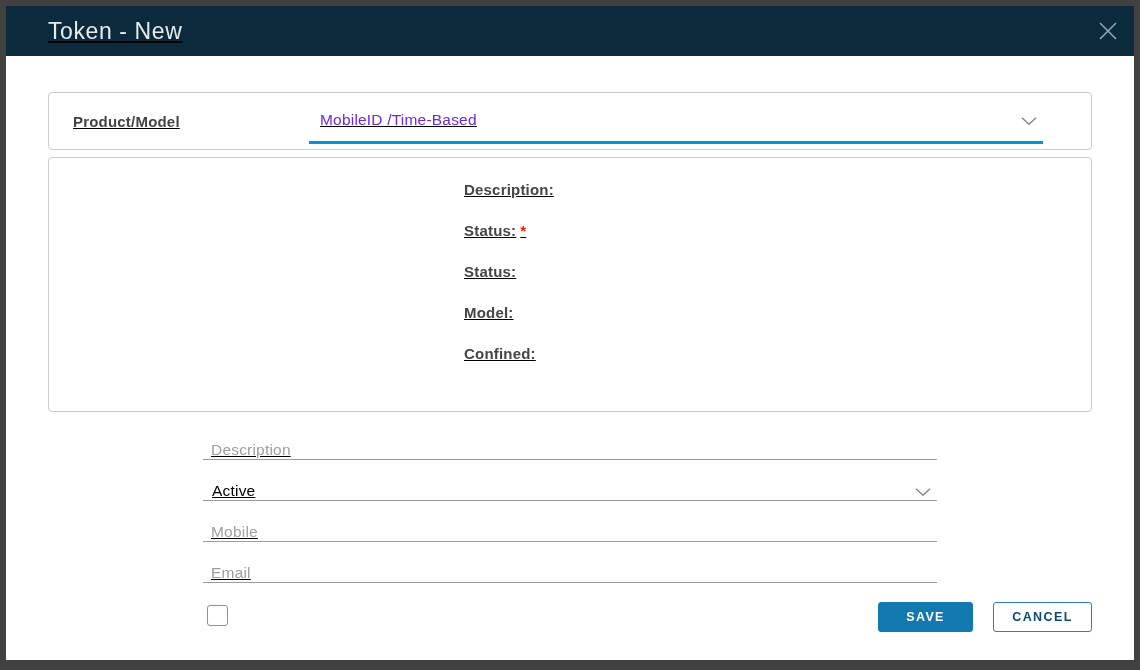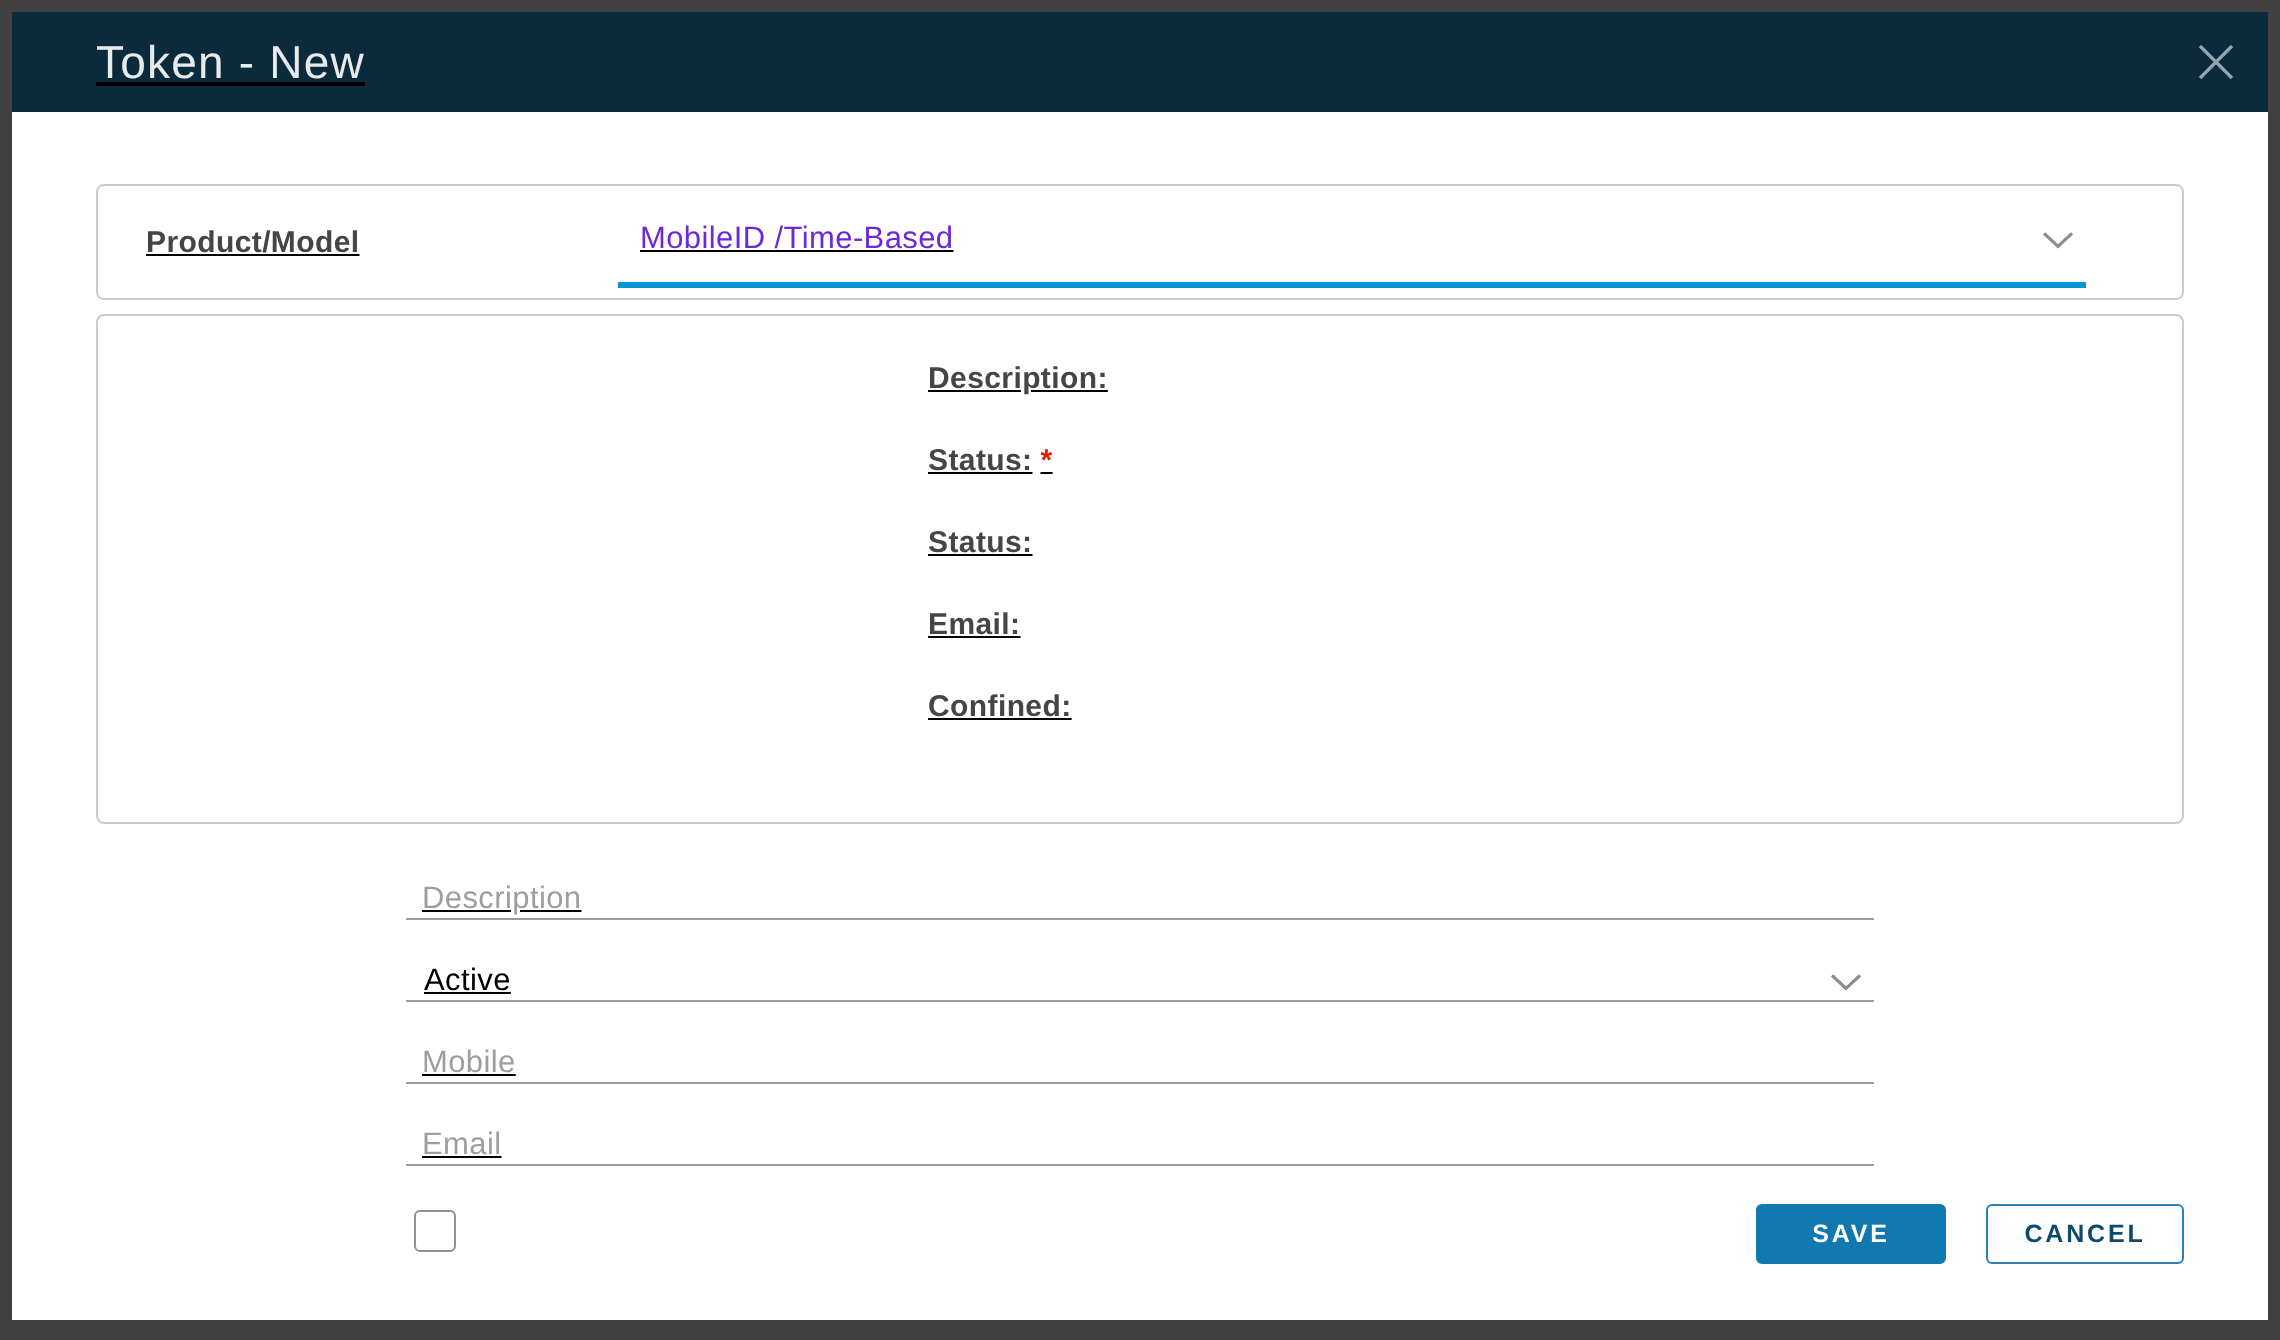--- a/index.html
+++ b/index.html
@@ -146,21 +146,21 @@
         </div>
 
         <div class="row">
           <div class="field-label">Status:</div>
           <div class="control underlined">
             <input class="text-input" type="text" placeholder="Mobile" style="">
           </div>
         </div>
 
         <div class="row">
-          <div class="field-label">Email:</div>
+          <div class="field-label">Model:</div>
           <div class="control underlined">
             <input class="text-input" type="text" placeholder="Email" style="">
           </div>
         </div>
 
         <div class="row">
           <div class="field-label">Confined:</div>
           <div class="control">
             <input type="checkbox" class="checkbox" style="">
           </div>

